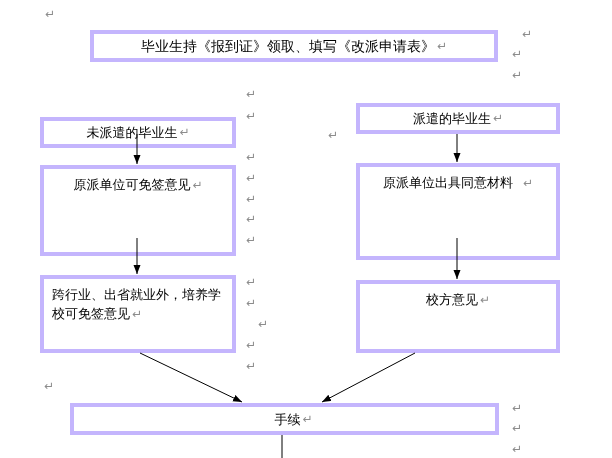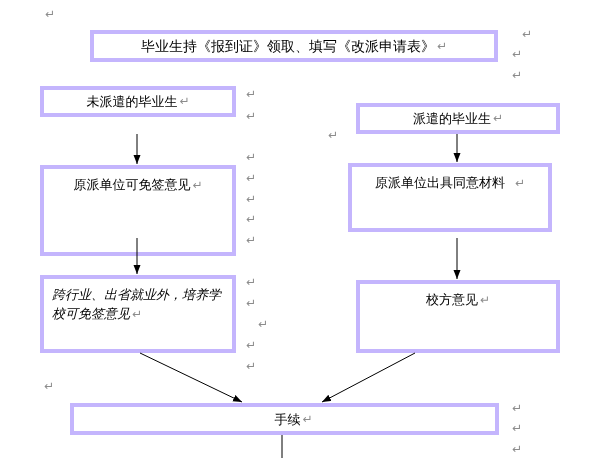--- a/index.html
+++ b/index.html
@@ -38,25 +38,25 @@
   }
   .gap { padding-left: 10px; }
   svg.connectors {
     position: absolute;
     left: 0; top: 0;
     width: 612px;
     height: 458px;
     pointer-events: none;
   }
   #node-top   { left: 90px;  top: 30px;  width: 408px; height: 32px; font-size: 14px; }
-  #node-l1    { left: 40px;  top: 86px; width: 196px; height: 31px; }
+  #node-l1    { left: 40px;  top: 117px; width: 196px; height: 31px; }
   #node-l2    { left: 40px;  top: 165px; width: 196px; height: 91px; }
-  #node-l3    { left: 40px;  top: 275px; width: 196px; height: 78px; font-style: italic; }
+  #node-l3    { left: 40px;  top: 275px; width: 196px; height: 78px; }
   #node-r1    { left: 356px; top: 103px; width: 204px; height: 31px; text-align: center; }
-  #node-r2    { left: 348px; top: 163px; width: 204px; height: 69px; }
+  #node-r2    { left: 356px; top: 163px; width: 204px; height: 97px; }
   #node-r3    { left: 356px; top: 280px; width: 204px; height: 73px; font-family: Liberation Serif, serif; }
   #node-final { left: 70px;  top: 403px; width: 429px; height: 32px; padding-left: 18px; }
 </style>
 </head>
 <body>
 
 <div class="page">
 
   <div class="node center" id="node-top">
     <span class="node-label">毕业生持《报到证》领取、填写《改派申请表》</span>

